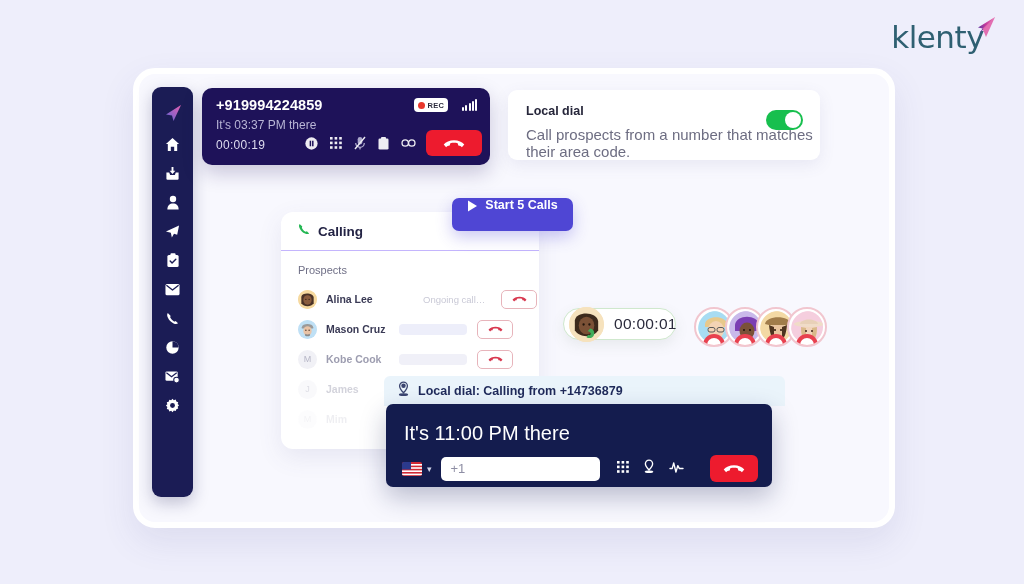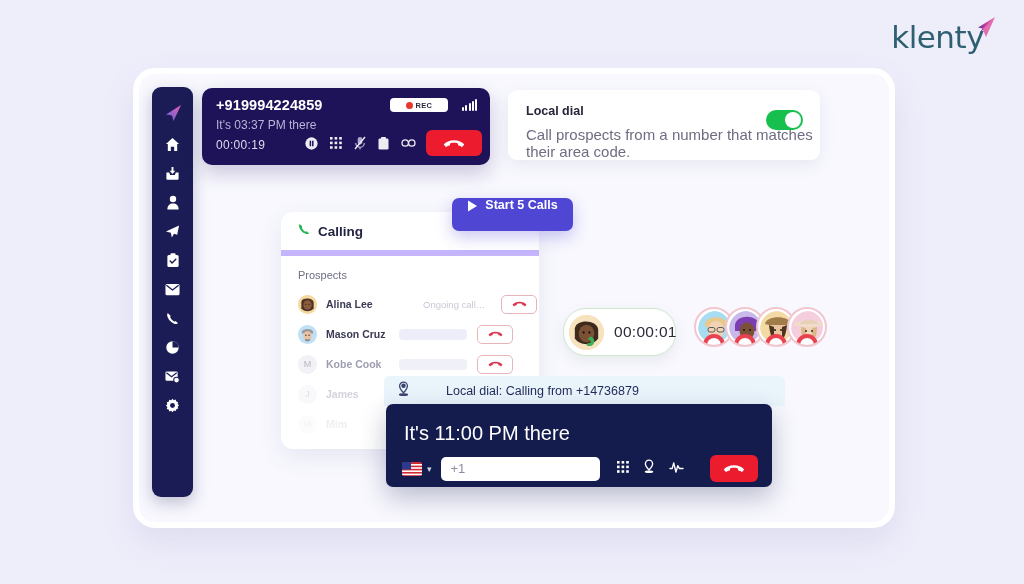--- a/index.html
+++ b/index.html
@@ -39,21 +39,21 @@
   
   .callbar{
     position:absolute;left:202px;top:88px;width:288px;height:77px;
     background:#1e1259;border-radius:10px;
     box-shadow:0 8px 20px rgba(30,18,89,.22);
   }
   .cb-num{position:absolute;left:14px;top:9px;color:#fff;font-size:14.5px;font-weight:700;letter-spacing:.1px;}
   .cb-sub{position:absolute;left:14px;top:30px;color:#b9b6d6;font-size:12px;}
   .cb-rec{
     position:absolute;right:42px;top:10px;height:14px;background:#fff;border-radius:4px;
-    display:flex;align-items:center;gap:3px;padding:0 16px;
+    display:flex;align-items:center;gap:3px;padding:0 4px;
   }
   .cb-rec .dot{width:7px;height:7px;border-radius:50%;background:#e8372c;}
   .cb-rec span{font-size:7.5px;font-weight:700;color:#2b2b3c;letter-spacing:.2px;}
   .cb-sig{position:absolute;right:13px;top:10px;display:flex;align-items:flex-end;gap:1.2px;height:13px;}
   .cb-sig i{display:block;width:2px;background:#fff;border-radius:1px;}
   .cb-timer{position:absolute;left:14px;top:50px;color:#dedcef;font-size:12px;letter-spacing:.3px;}
   .cb-acts{position:absolute;right:74px;top:48px;display:flex;align-items:center;gap:12px;color:#fff;}
   .cb-acts .a{opacity:.92;display:flex;}
   .cb-hang{
     position:absolute;right:8px;top:42px;width:56px;height:26px;border-radius:6px;background:#ed1b2e;
@@ -71,21 +71,21 @@
     position:absolute;right:17px;top:20px;width:37px;height:20px;border-radius:11px;background:#17bf4e;
   }
   .ld-toggle .knob{position:absolute;right:2px;top:2px;width:16px;height:16px;border-radius:50%;background:#fff;}
 
   
   .calling{
     position:absolute;left:281px;top:212px;width:258px;height:237px;
     background:#fff;border-radius:12px;box-shadow:0 8px 24px rgba(80,80,140,.10);
     overflow:hidden;
   }
-  .calling-head{height:38px;border-bottom:6px solid #c4b5fd;display:flex;align-items:center;padding-left:16px;gap:7px;}
+  .calling-head{height:38px;border-bottom:1px solid #c4b5fd;display:flex;align-items:center;padding-left:16px;gap:7px;}
   .calling-head .txt{font-size:13.5px;font-weight:700;color:#232344;}
   .prospects-label{font-size:11px;color:#6f6f86;padding:13px 0 8px 17px;}
   .prow{display:flex;align-items:center;height:30px;padding-left:17px;}
   .pav{width:19px;height:19px;border-radius:50%;flex:0 0 19px;display:flex;align-items:center;justify-content:center;font-size:9px;color:#b6b6c6;overflow:hidden;}
   .pname{margin-left:9px;font-size:10.5px;font-weight:700;color:#3a3a55;width:73px;}
   .pstatus{font-size:9.5px;color:#c9c9d6;width:72px;margin-left:24px;}
   .pbar{height:11px;border-radius:4px;background:#edeefa;width:68px;}
   .phang{width:34px;height:17px;border:1px solid #e7b4bb;border-radius:5px;display:flex;align-items:center;justify-content:center;margin-left:6px;}
   .prow.f1{opacity:.45;}
   .prow.f2{opacity:.16;}
@@ -93,21 +93,21 @@
   
   .startbtn{
     position:absolute;left:452px;top:198px;width:121px;height:33px;
     background:#4f46d4;border-radius:7px;display:flex;align-items:flex-start;justify-content:center;gap:7px;
     box-shadow:0 6px 16px rgba(79,70,212,.30);
   }
   .startbtn .lbl{color:#fff;font-size:12.5px;font-weight:700;}
 
   
   .timerpill{
-    position:absolute;left:563px;top:308px;width:113px;height:48px;
+    position:absolute;left:563px;top:308px;width:113px;height:32px;
     background:#fff;border:1.5px solid #cfe8cd;border-radius:23px;
     display:flex;align-items:center;padding-left:5px;box-sizing:border-box;
     box-shadow:0 5px 14px rgba(90,110,90,.10);
   }
   .timerpill .av{width:35px;height:35px;border-radius:50%;background:#f6e2bd;position:relative;overflow:hidden;flex:0 0 35px;}
   .timerpill .tval{margin-left:10px;font-size:15.5px;color:#2b2b3c;letter-spacing:.3px;}
 
   
   .avgroup{position:absolute;left:694px;top:307px;display:flex;}
   .avg{
@@ -118,21 +118,21 @@
   .avg .face{position:absolute;inset:2px;border-radius:50%;overflow:hidden;}
   .avg .badge{position:absolute;left:50%;bottom:0px;transform:translateX(-50%);width:22px;height:11px;
     border-radius:11px 11px 0 0;background:#e8414f;}
   .avg .badge::after{content:"";position:absolute;left:4px;top:4px;width:14px;height:7px;border-radius:7px 7px 0 0;background:#fff;}
 
   
   .ldbanner{
     position:absolute;left:384px;top:376px;width:388px;height:30px;
     background:#eaf4fb;border-radius:6px 6px 0 0;display:flex;align-items:center;padding-left:13px;gap:8px;
   }
-  .ldbanner .txt{font-size:12.5px;font-weight:400;color:#1f2a5a;margin-left:28px;}
+  .ldbanner .txt{font-size:12.5px;font-weight:700;color:#1f2a5a;}
 
   
   .dialer{
     position:absolute;left:386px;top:404px;width:386px;height:83px;
     background:#141c4e;border-radius:7px;box-shadow:0 10px 26px rgba(20,28,78,.28);
   }
   .dl-time{position:absolute;left:18px;top:18px;color:#fff;font-size:20px;}
   .dl-row{position:absolute;left:16px;top:51px;right:14px;display:flex;align-items:center;}
   .dl-flag{width:20px;height:14px;border-radius:2px;overflow:hidden;position:relative;flex:0 0 20px;}
   .dl-chev{margin-left:5px;color:#cfd3e8;font-size:9px;}

